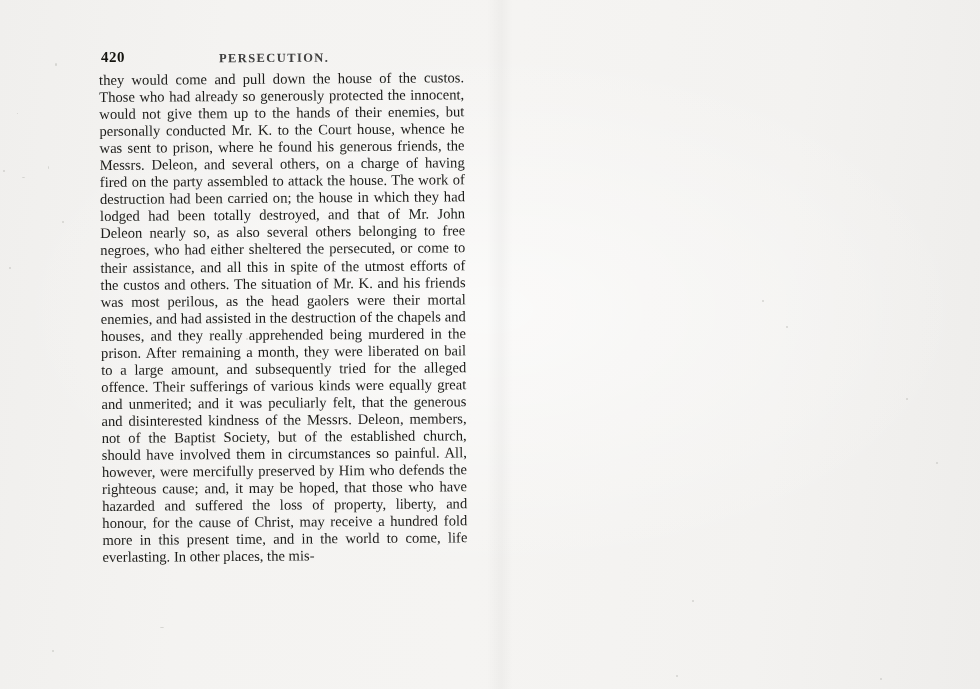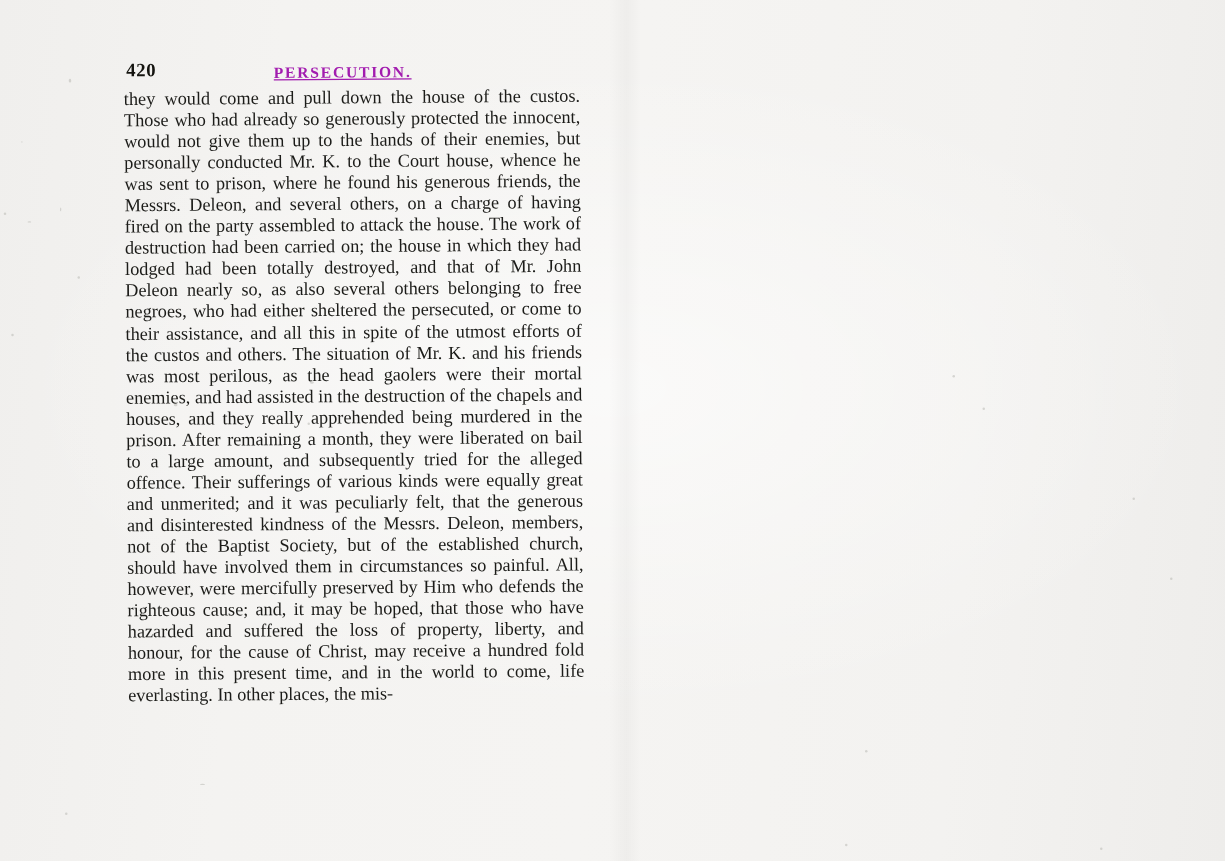--- a/index.html
+++ b/index.html
@@ -40,23 +40,22 @@
   .page-side { position: absolute; top: 0; }
   #page-left  { left: 0;   width: 500px; height: 581px; padding-left: 20px; }
   #page-right { left: 500px; width: 480px; height: 689px; }
 
   
   .runhead {
     position: absolute;
     font-weight: 700;
     letter-spacing: 1.4px;
     font-size: 12.5px;
-    color: #a21caf;
+    color: #404040;
     white-space: nowrap;
-    text-decoration: underline;
   }
   .folio {
     position: absolute;
     font-weight: 700;
     font-size: 15px;
     color: #14140f;
     letter-spacing: 0.5px;
   }
 
   #head-left-folio  { left: 101px; top: 49px; transform: rotate(-0.35deg); }

